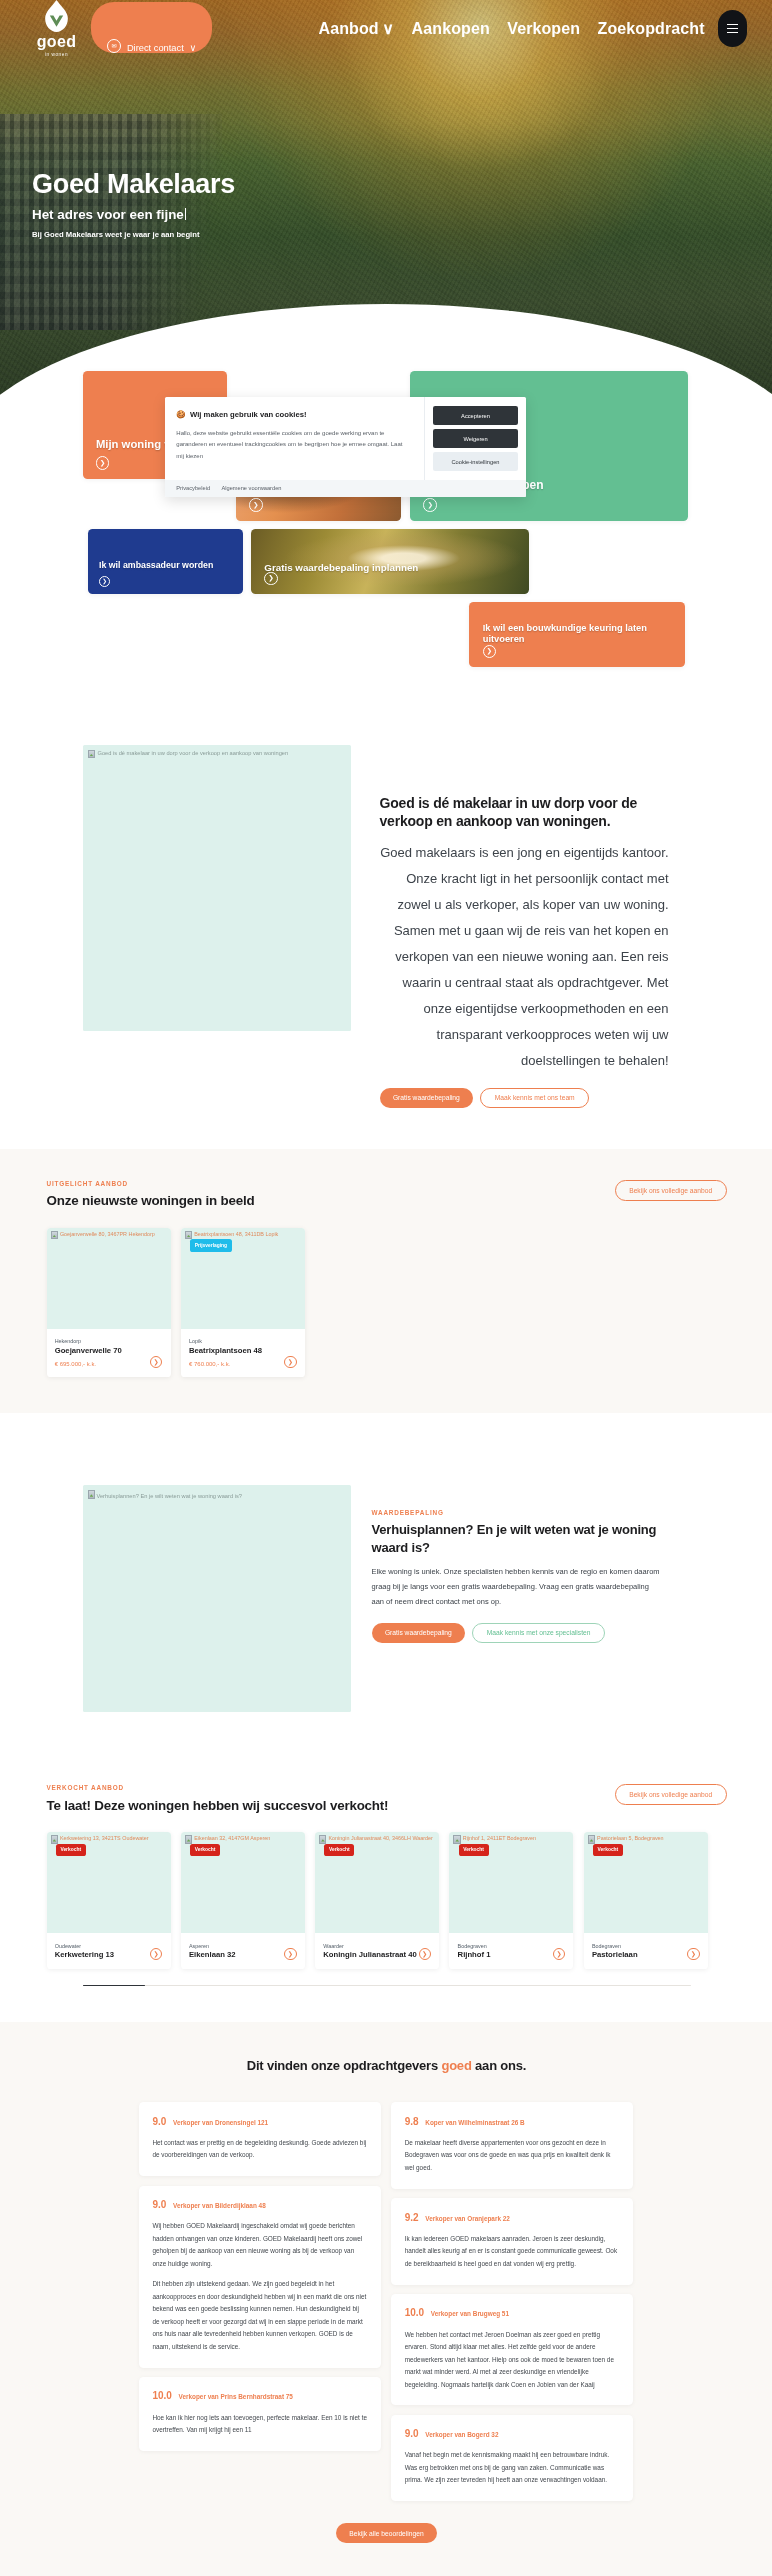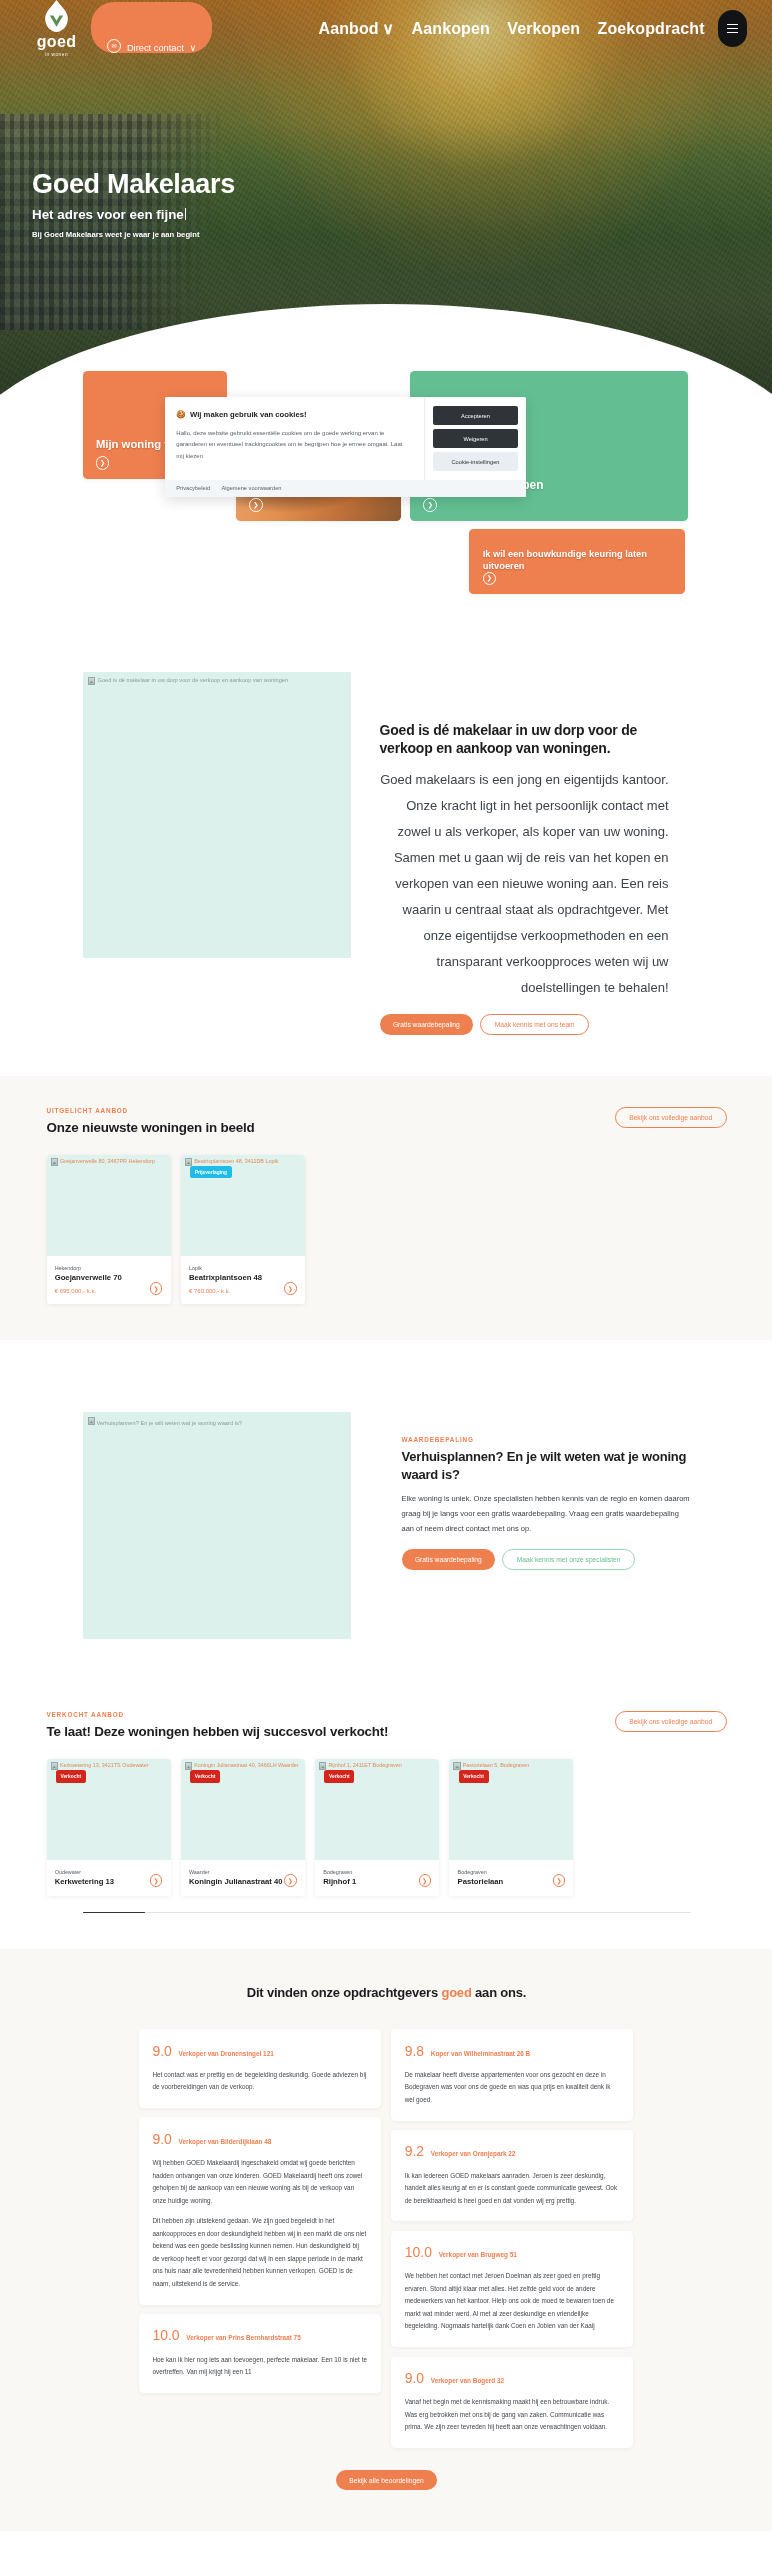--- a/index.html
+++ b/index.html
@@ -231,38 +231,38 @@
     position:absolute; right: 8.2px; bottom: 9.3px;
     width: 12.4px; height: 12.4px; border:0.7px solid #ee7f4f; border-radius:50%;
     color:#ee7f4f; display:flex; align-items:center; justify-content:center; font-size: 6.2px;
   }
   .progress {
     width: 608px; margin: 15.5px auto 0; height: 1.5px; background:#e6e3de; border-radius:1.5px; position:relative;
   }
   .progress i { position:absolute; left:0; top:0; height:1.5px; width: 62px; background:#2f3439; border-radius:1.5px; }
 
   
-  .value { width: 608px; margin: 0 auto; display:flex; gap: 34px; align-items:flex-start;justify-content:space-between; }
+  .value { width: 608px; margin: 0 auto; display:flex; gap: 21px; align-items:flex-start; }
   .value-img { width: 268px; height: 227px; background:#ddf1ec; border-radius:1.5px; padding:5.2px; font-size:5.7px; color:#8a9c98;}
   .value-txt { width: 289px; padding-top: 24px; }
   .value-txt h2 { font-size: 13px; line-height: 1.33; font-weight: 700; margin-top: 5.2px; letter-spacing:-0.2px;}
   .value-txt p { font-size: 7.5px; line-height: 2.0; color:#3d434a; margin-top: 8.2px; }
 
   
   .reviews-band { background:#faf8f5; padding: 36px 0 41px; }
   .reviews-title { text-align:center; font-size: 13px; font-weight: 700; letter-spacing:-0.2px; }
   .reviews-title .hl { color:#ee7f4f; }
   .review-cols { width: 495px; margin: 29px auto 0; display:flex; gap: 10.3px; align-items: flex-start; }
   .review-col { width: 242px; display:flex; flex-direction:column; gap: 9.3px; }
   .review {
     background:#fff; border-radius: 4.6px; padding: 13.4px 13.4px 14.4px;
     box-shadow: 0 1px 4.6px rgba(20,20,20,0.05);
   }
   .review-head { display:flex; align-items: baseline; gap: 6.7px; }
-  .review-score { font-size: 14px; font-weight: 400; color:#ee7f4f; }
+  .review-score { font-size: 10px; font-weight: 700; color:#ee7f4f; }
   .review-who { font-size: 6.4px; font-weight: 700; color:#ee7f4f; }
   .review-text { font-size: 6.4px; line-height: 1.95; color:#42474d; margin-top: 10.3px; }
   .review-text + .review-text { margin-top: 8.2px; }
   .reviews-cta { text-align:center; margin-top: 21.6px; }
 
   
   .more { padding: 41px 0 36px; }
 </style>
 </head>
 <body>
@@ -348,20 +348,31 @@
       <div class="tile tile-hypo">
         <div class="ph"></div>
         <div class="tl">Ik heb een hypotheek nodig</div>
         <div class="arrow">❯</div>
       </div>
       <div class="tile tile-kopen">
         <div class="tl">Ik wil een huis kopen</div>
         <div class="arrow">❯</div>
       </div>
     </div>
+    <div class="row-b">
+      <div class="tile tile-amb">
+        <div class="tl">Ik wil ambassadeur worden</div>
+        <div class="arrow">❯</div>
+      </div>
+      <div class="tile tile-wb">
+        <div class="ph"></div>
+        <div class="tl">Gratis waardebepaling inplannen</div>
+        <div class="arrow">❯</div>
+      </div>
+    </div>
     <div class="row-c">
       <div class="tile tile-bouw">
         <div class="tl">Ik wil een bouwkundige keuring laten uitvoeren</div>
         <div class="arrow">❯</div>
       </div>
     </div>
   </section>
 
   <section class="intro">
     <div class="intro-img">
@@ -467,20 +478,34 @@
           <div class="card-city">Oudewater</div>
           <div class="card-street">Kerkwetering 13</div>
           <div class="card-arrow">❯</div>
         </div>
       </div>
       <div class="card">
         <div class="card-img">
           <div class="badge red">Verkocht</div>
           <div class="brokenimg">
             <span class="broken-icon"></span>
+            <span>Eikenlaan 32, 4147GM Asperen</span>
+          </div>
+        </div>
+        <div class="card-body">
+          <div class="card-city">Asperen</div>
+          <div class="card-street">Eikenlaan 32</div>
+          <div class="card-arrow">❯</div>
+        </div>
+      </div>
+      <div class="card">
+        <div class="card-img">
+          <div class="badge red">Verkocht</div>
+          <div class="brokenimg">
+            <span class="broken-icon"></span>
             <span>Koningin Julianastraat 40, 3466LH Waarder</span>
           </div>
         </div>
         <div class="card-body">
           <div class="card-city">Waarder</div>
           <div class="card-street">Koningin Julianastraat 40</div>
           <div class="card-arrow">❯</div>
         </div>
       </div>
       <div class="card">

